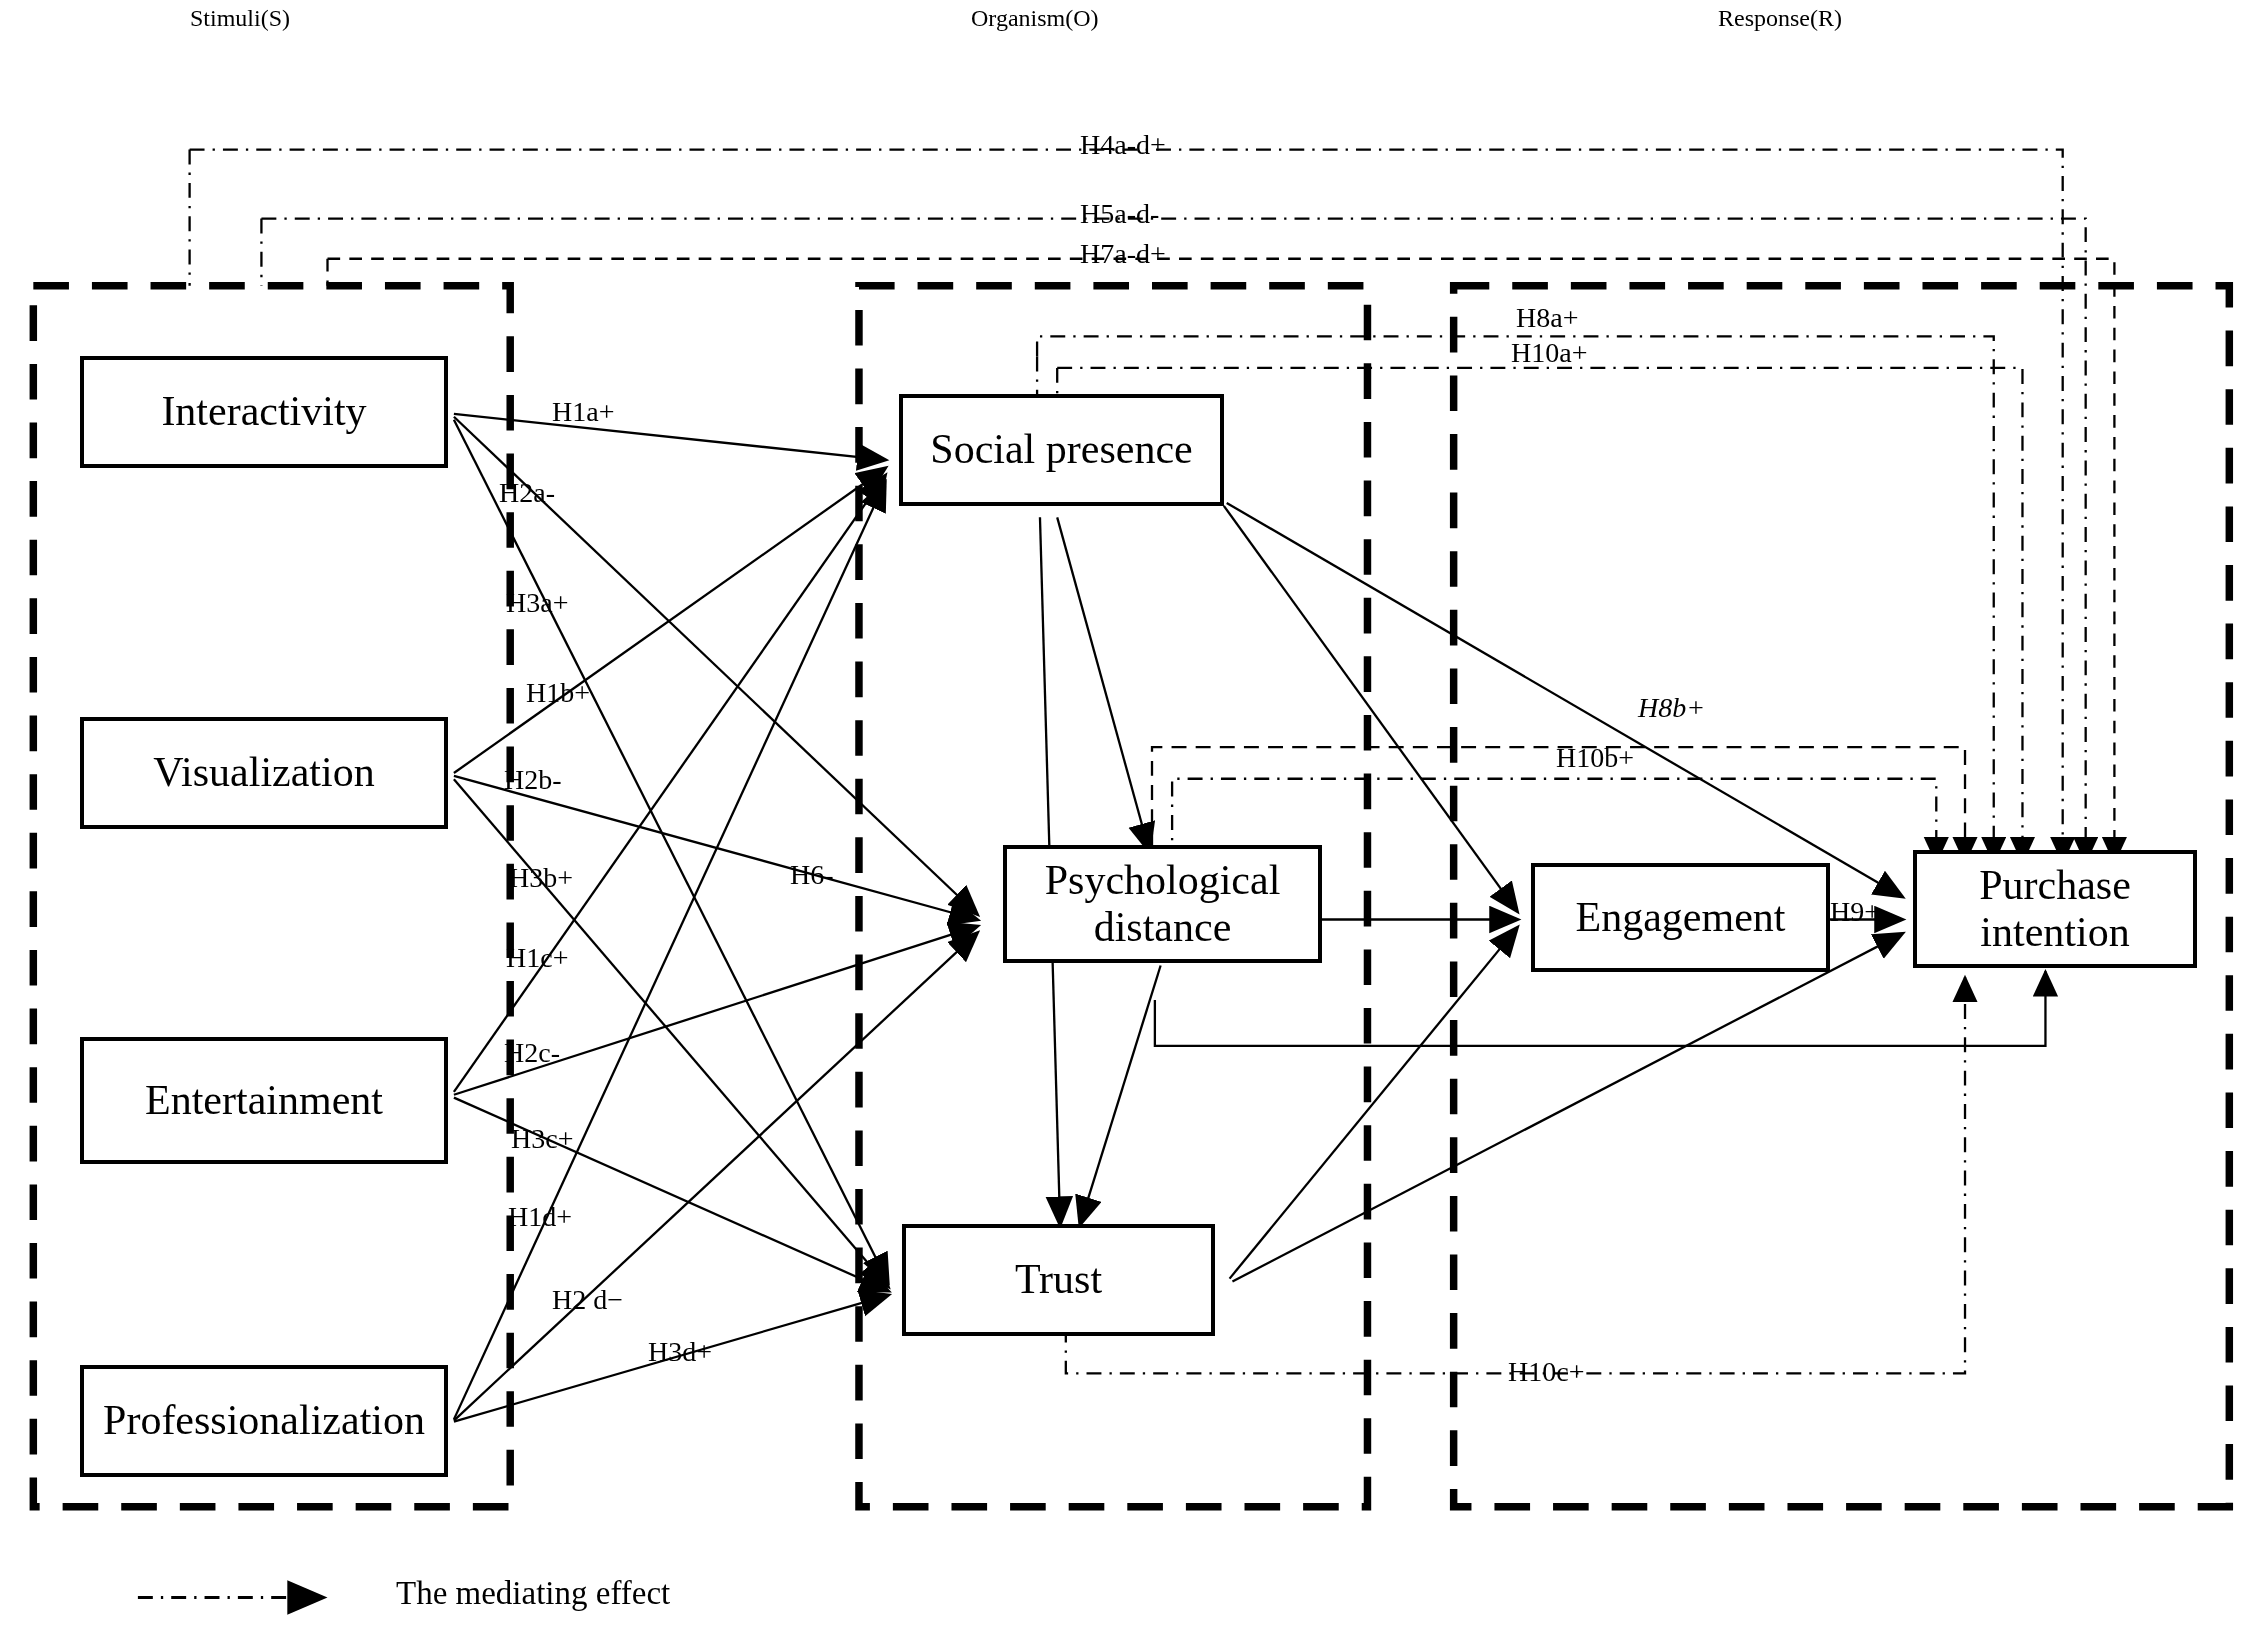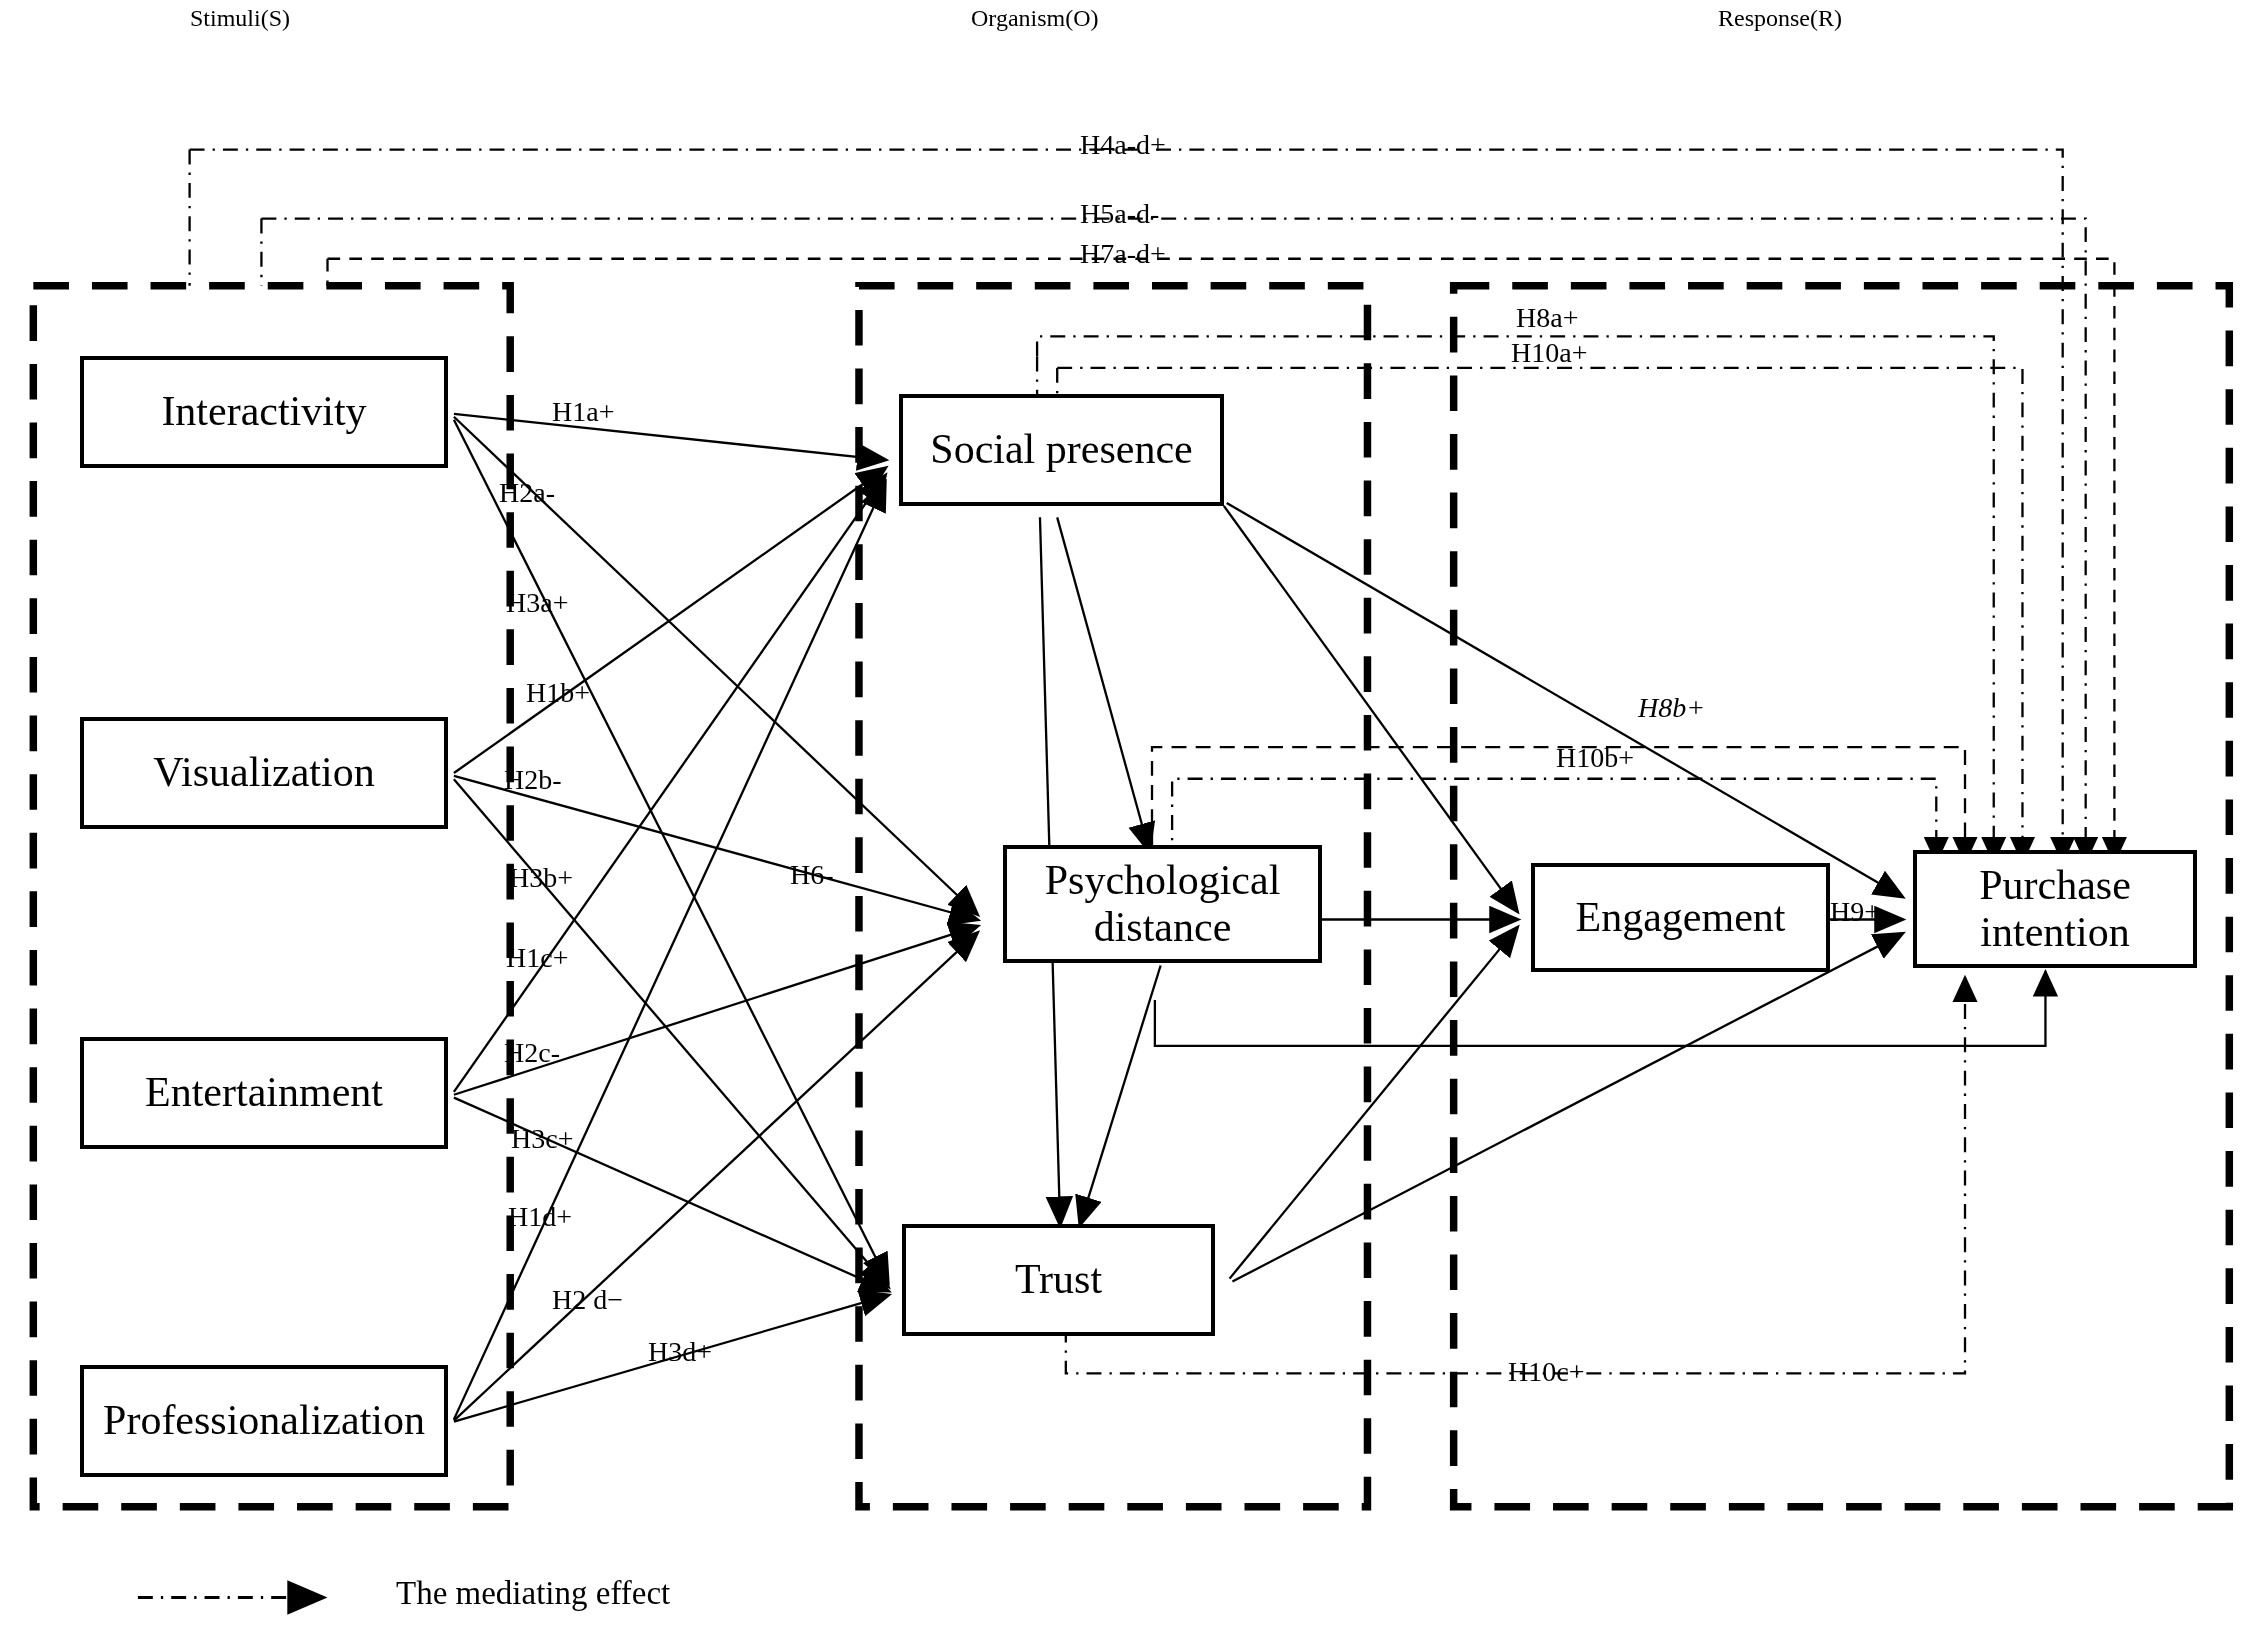--- a/index.html
+++ b/index.html
@@ -115,21 +115,21 @@
   </svg>
 
   <div class="node" style="left:80px;top:356px;width:368px;height:112px;">
     <span>Interactivity</span>
   </div>
 
   <div class="node" style="left:80px;top:717px;width:368px;height:112px;">
     <span>Visualization</span>
   </div>
 
-  <div class="node" style="left:80px;top:1037px;width:368px;height:112px;">
+  <div class="node" style="left:80px;top:1037px;width:368px;height:127px;">
     <span>Entertainment</span>
   </div>
 
   <div class="node" style="left:80px;top:1365px;width:368px;height:112px;">
     <span>Professionalization</span>
   </div>
 
   <div class="node" style="left:899px;top:394px;width:325px;height:112px;">
     <span>Social presence</span>
   </div>

